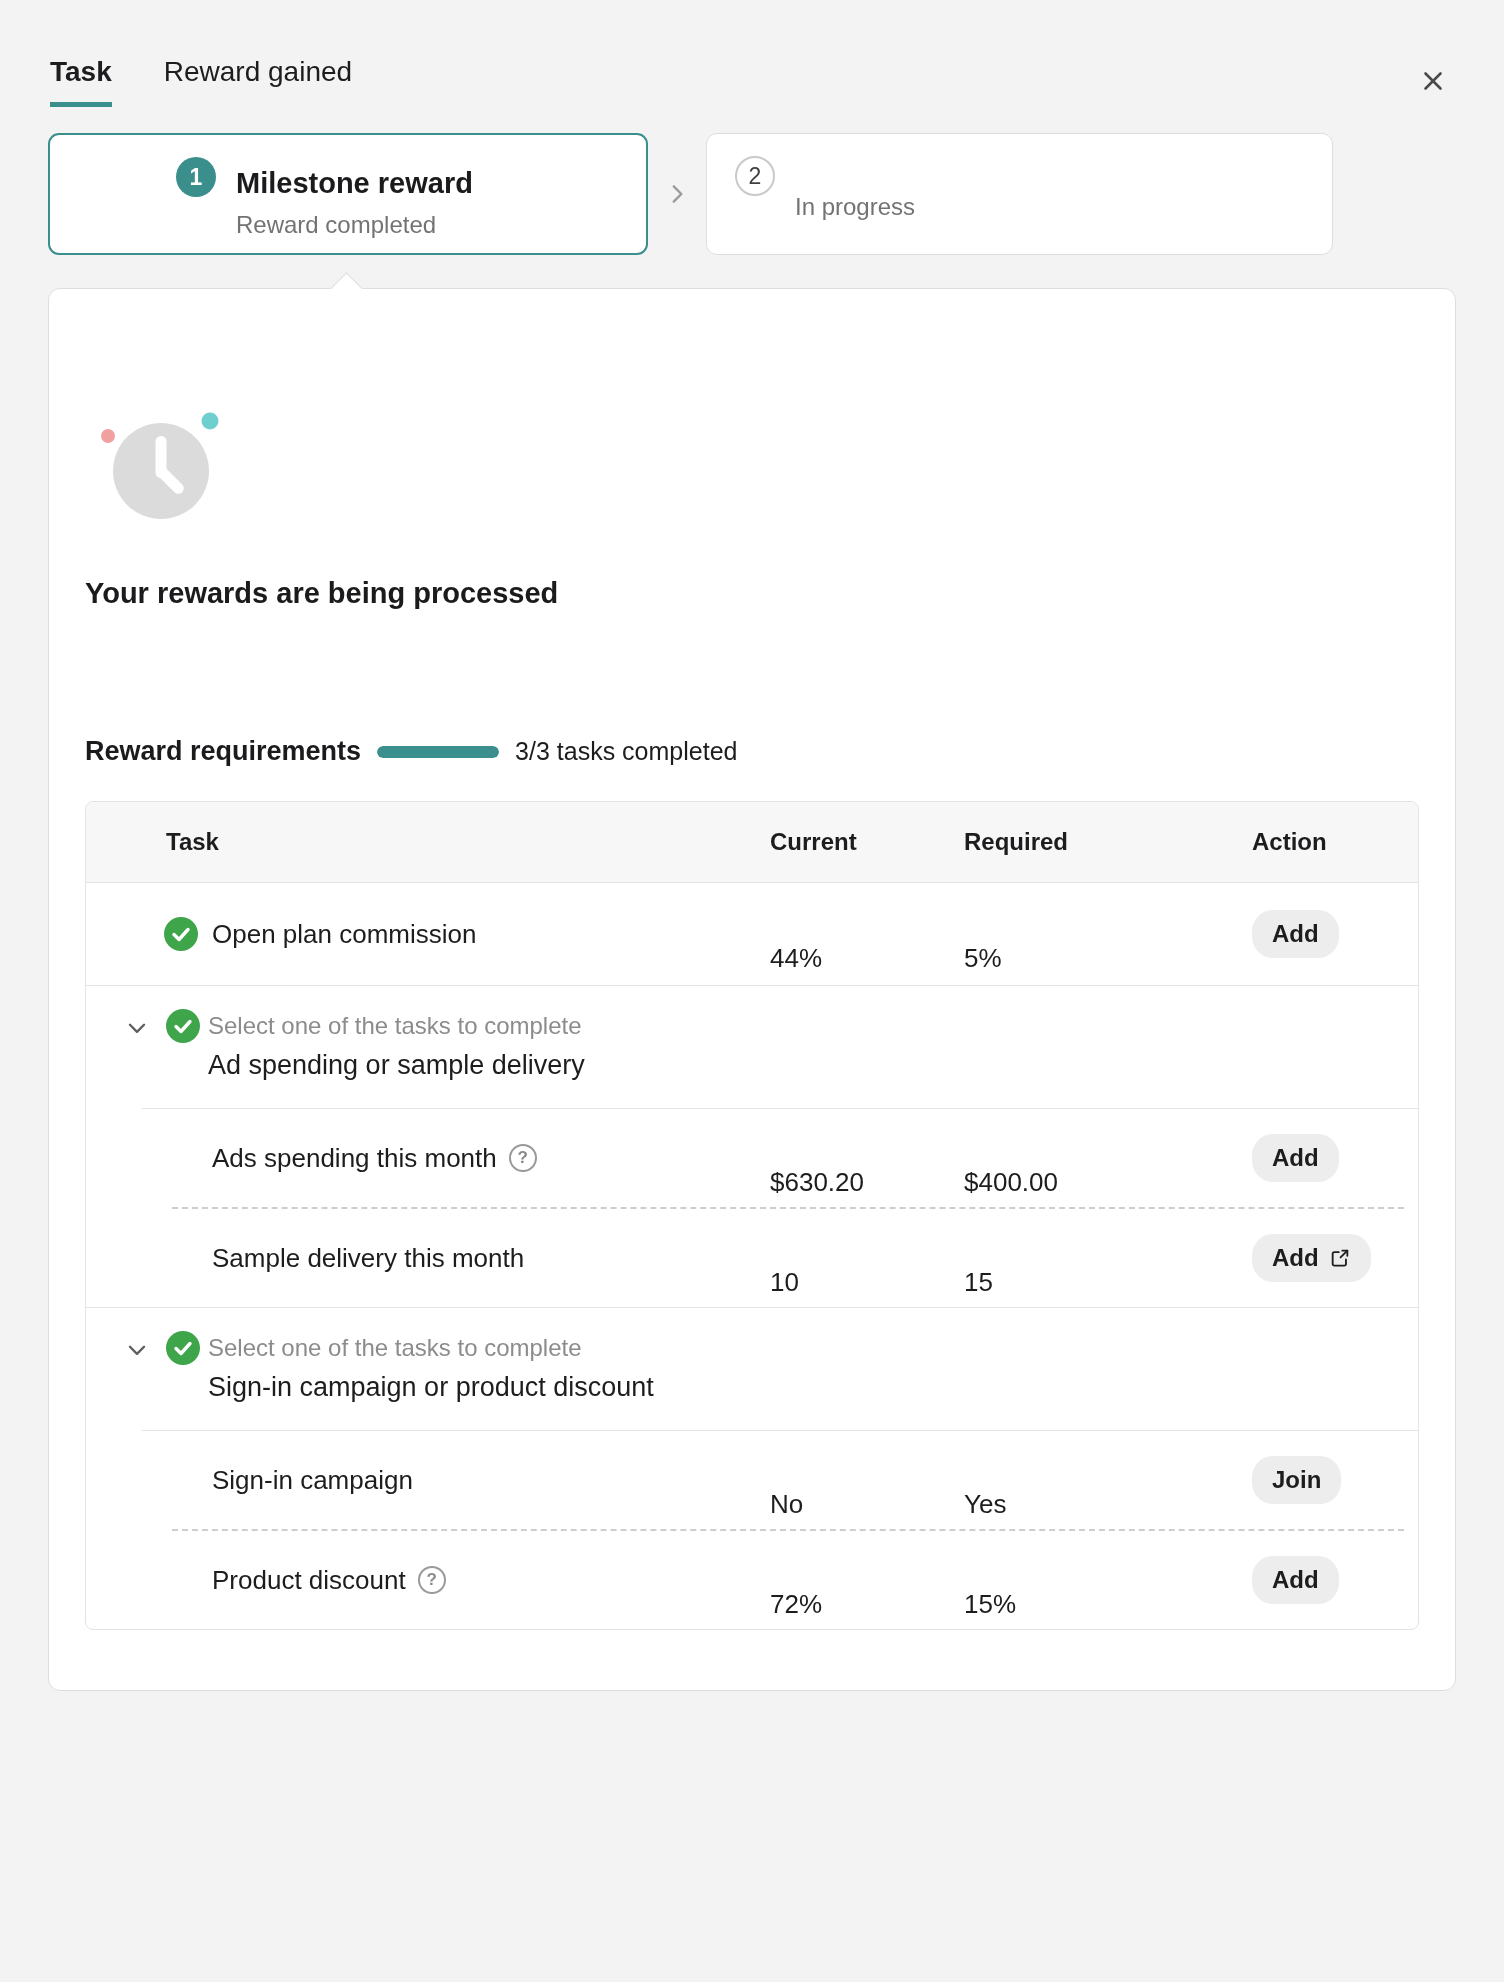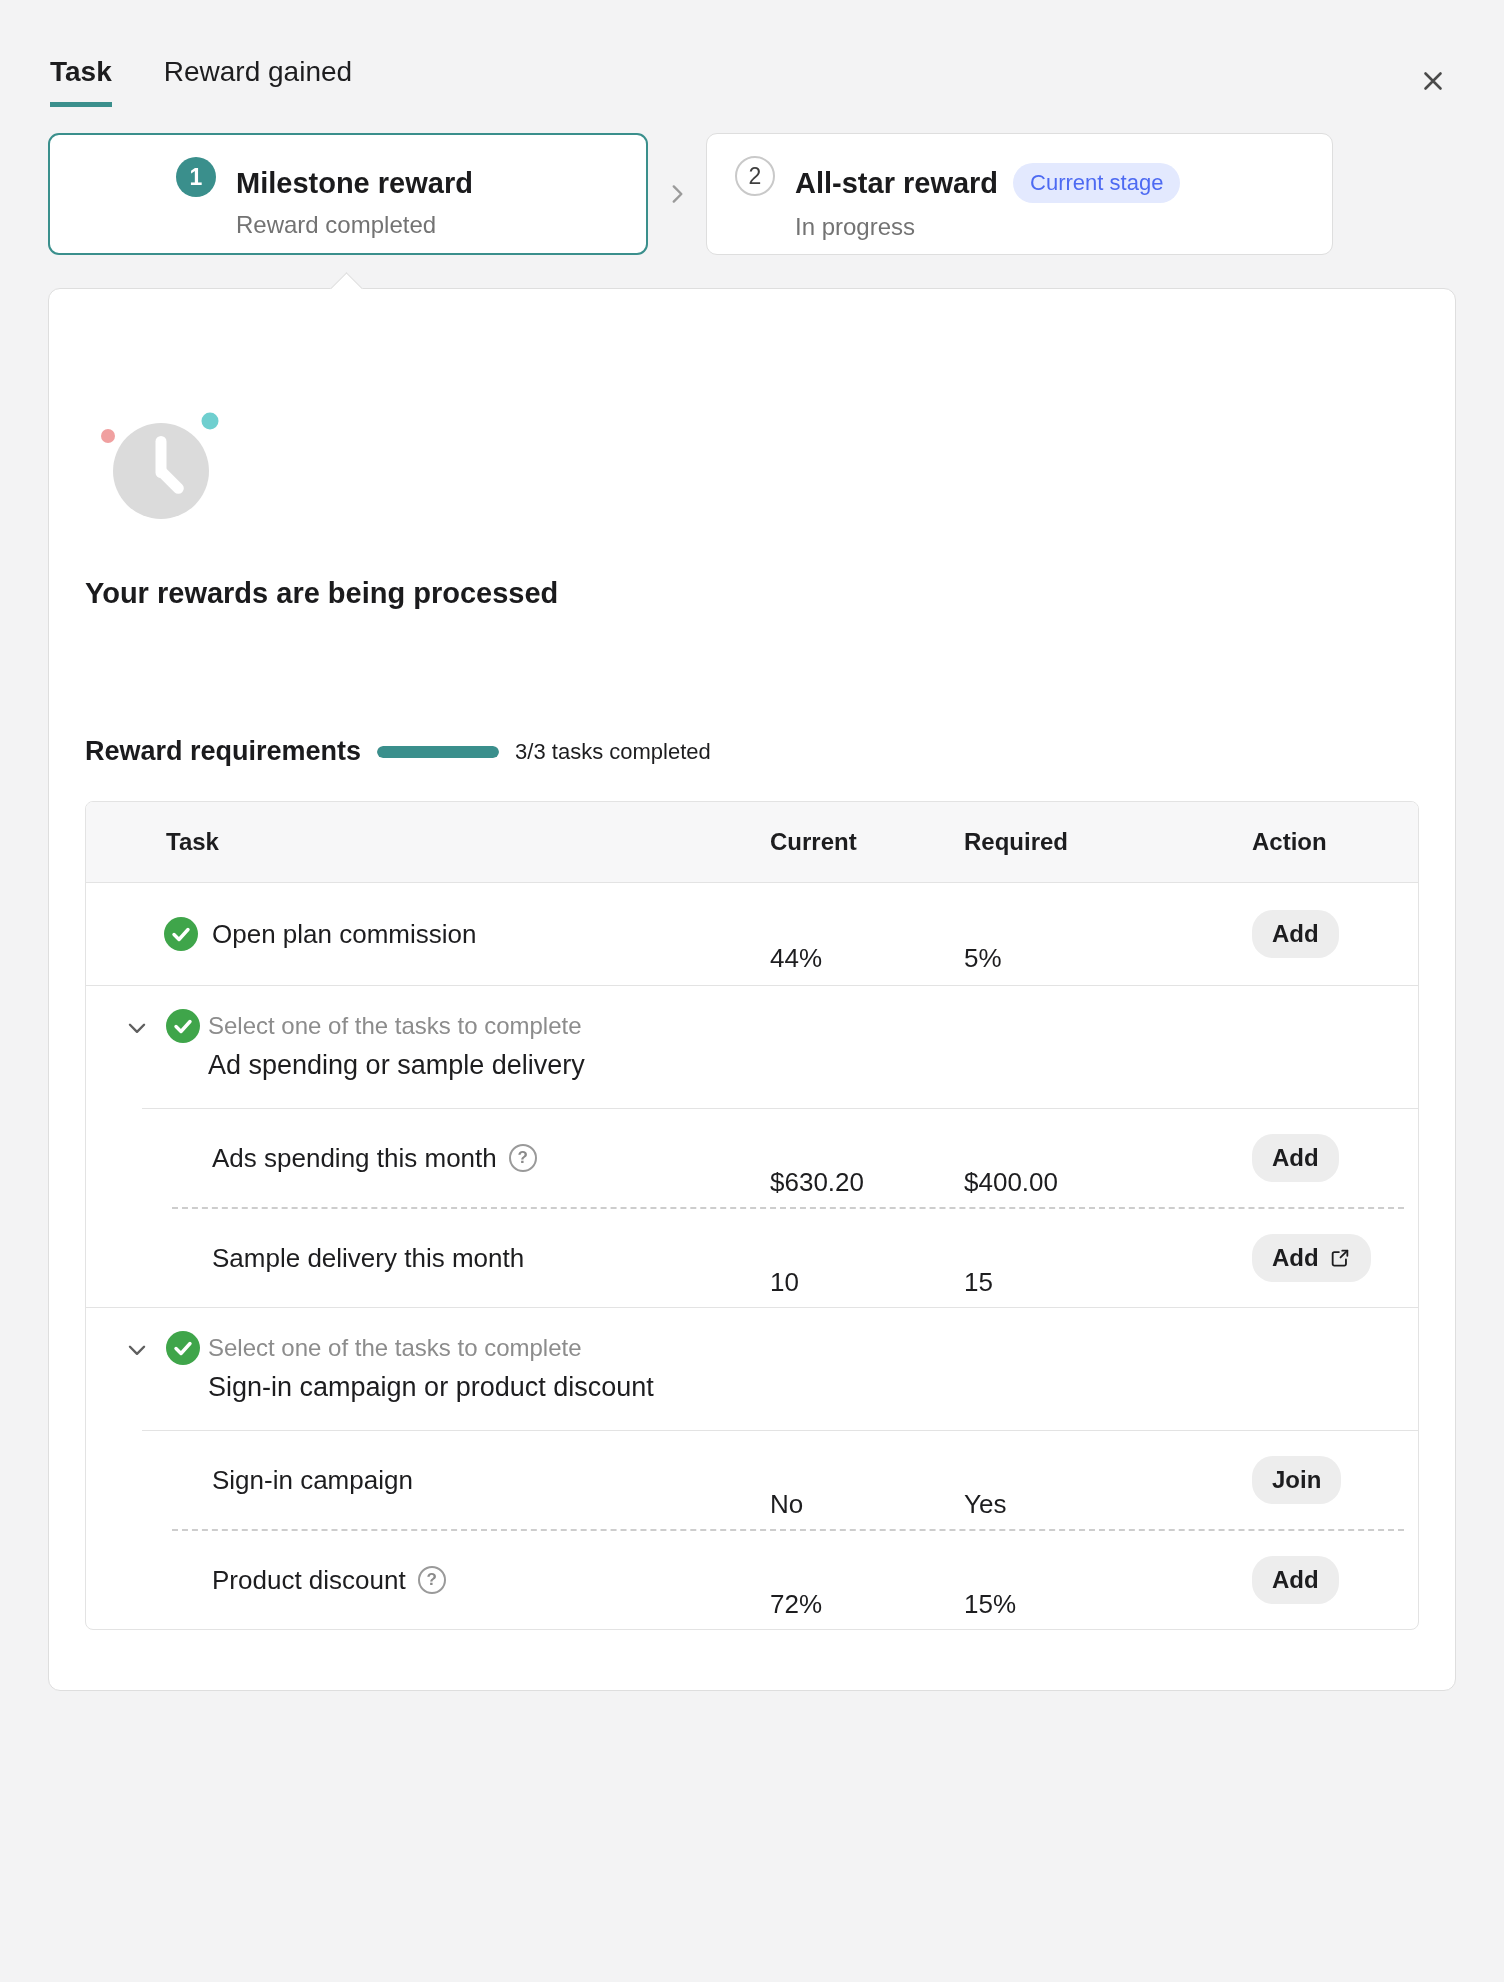--- a/index.html
+++ b/index.html
@@ -80,21 +80,21 @@
   .empty-state{padding-top:120px;}
   .processing-title{font-size:29px;font-weight:700;margin-top:50px;color:#1b1b1d;}
 
   .req-row{display:flex;align-items:center;margin-top:126px;}
   .req-label{font-size:27px;font-weight:700;color:#1b1b1d;}
   .req-bar{
     width:122px;height:12px;border-radius:7px;background:#e2e2e2;
     margin:0 16px;overflow:hidden;flex:none;
   }
   .req-fill{display:block;height:100%;background:var(--teal);border-radius:7px;}
-  .req-count{font-size:22px;color:#1d1d1f;}
+  .req-count{font-size:25px;color:#1d1d1f;}
 
   
   .task-table{
     margin-top:34px;border:1px solid var(--tborder);border-radius:8px;
     overflow:hidden;background:#fff;
   }
   .grid{display:grid;grid-template-columns:684px 194px 288px 1fr;align-items:center;}
   .thead{background:#f7f7f8;height:80px;border-bottom:1px solid var(--tborder);}
   .thead .hcell{font-size:24px;font-weight:700;color:#1d1d1f;}
   .thead .hcell.first{padding-left:80px;}
@@ -161,24 +161,20 @@
 
   <div class="stage-arrow">
     <svg width="26" height="26" viewBox="0 0 24 24">
       <path d="M9 5 L16 12 L9 19" stroke="#9a9a9a" stroke-width="2.2" fill="none" stroke-linecap="round" stroke-linejoin="round"></path>
     </svg>
   </div>
 
   <div class="stage-card c2">
     <div class="stage-num outline">2</div>
     <div class="stage-body">
-      <div class="stage-title-row">
-        <span class="stage-title">All-star reward</span>
-        <span class="stage-badge">Current stage</span>
-      </div>
       <div class="stage-sub">In progress</div>
     </div>
   </div>
 </div>
 
 <div class="panel">
   <div class="notch"></div>
 
   <div class="empty-state">
     <span>

